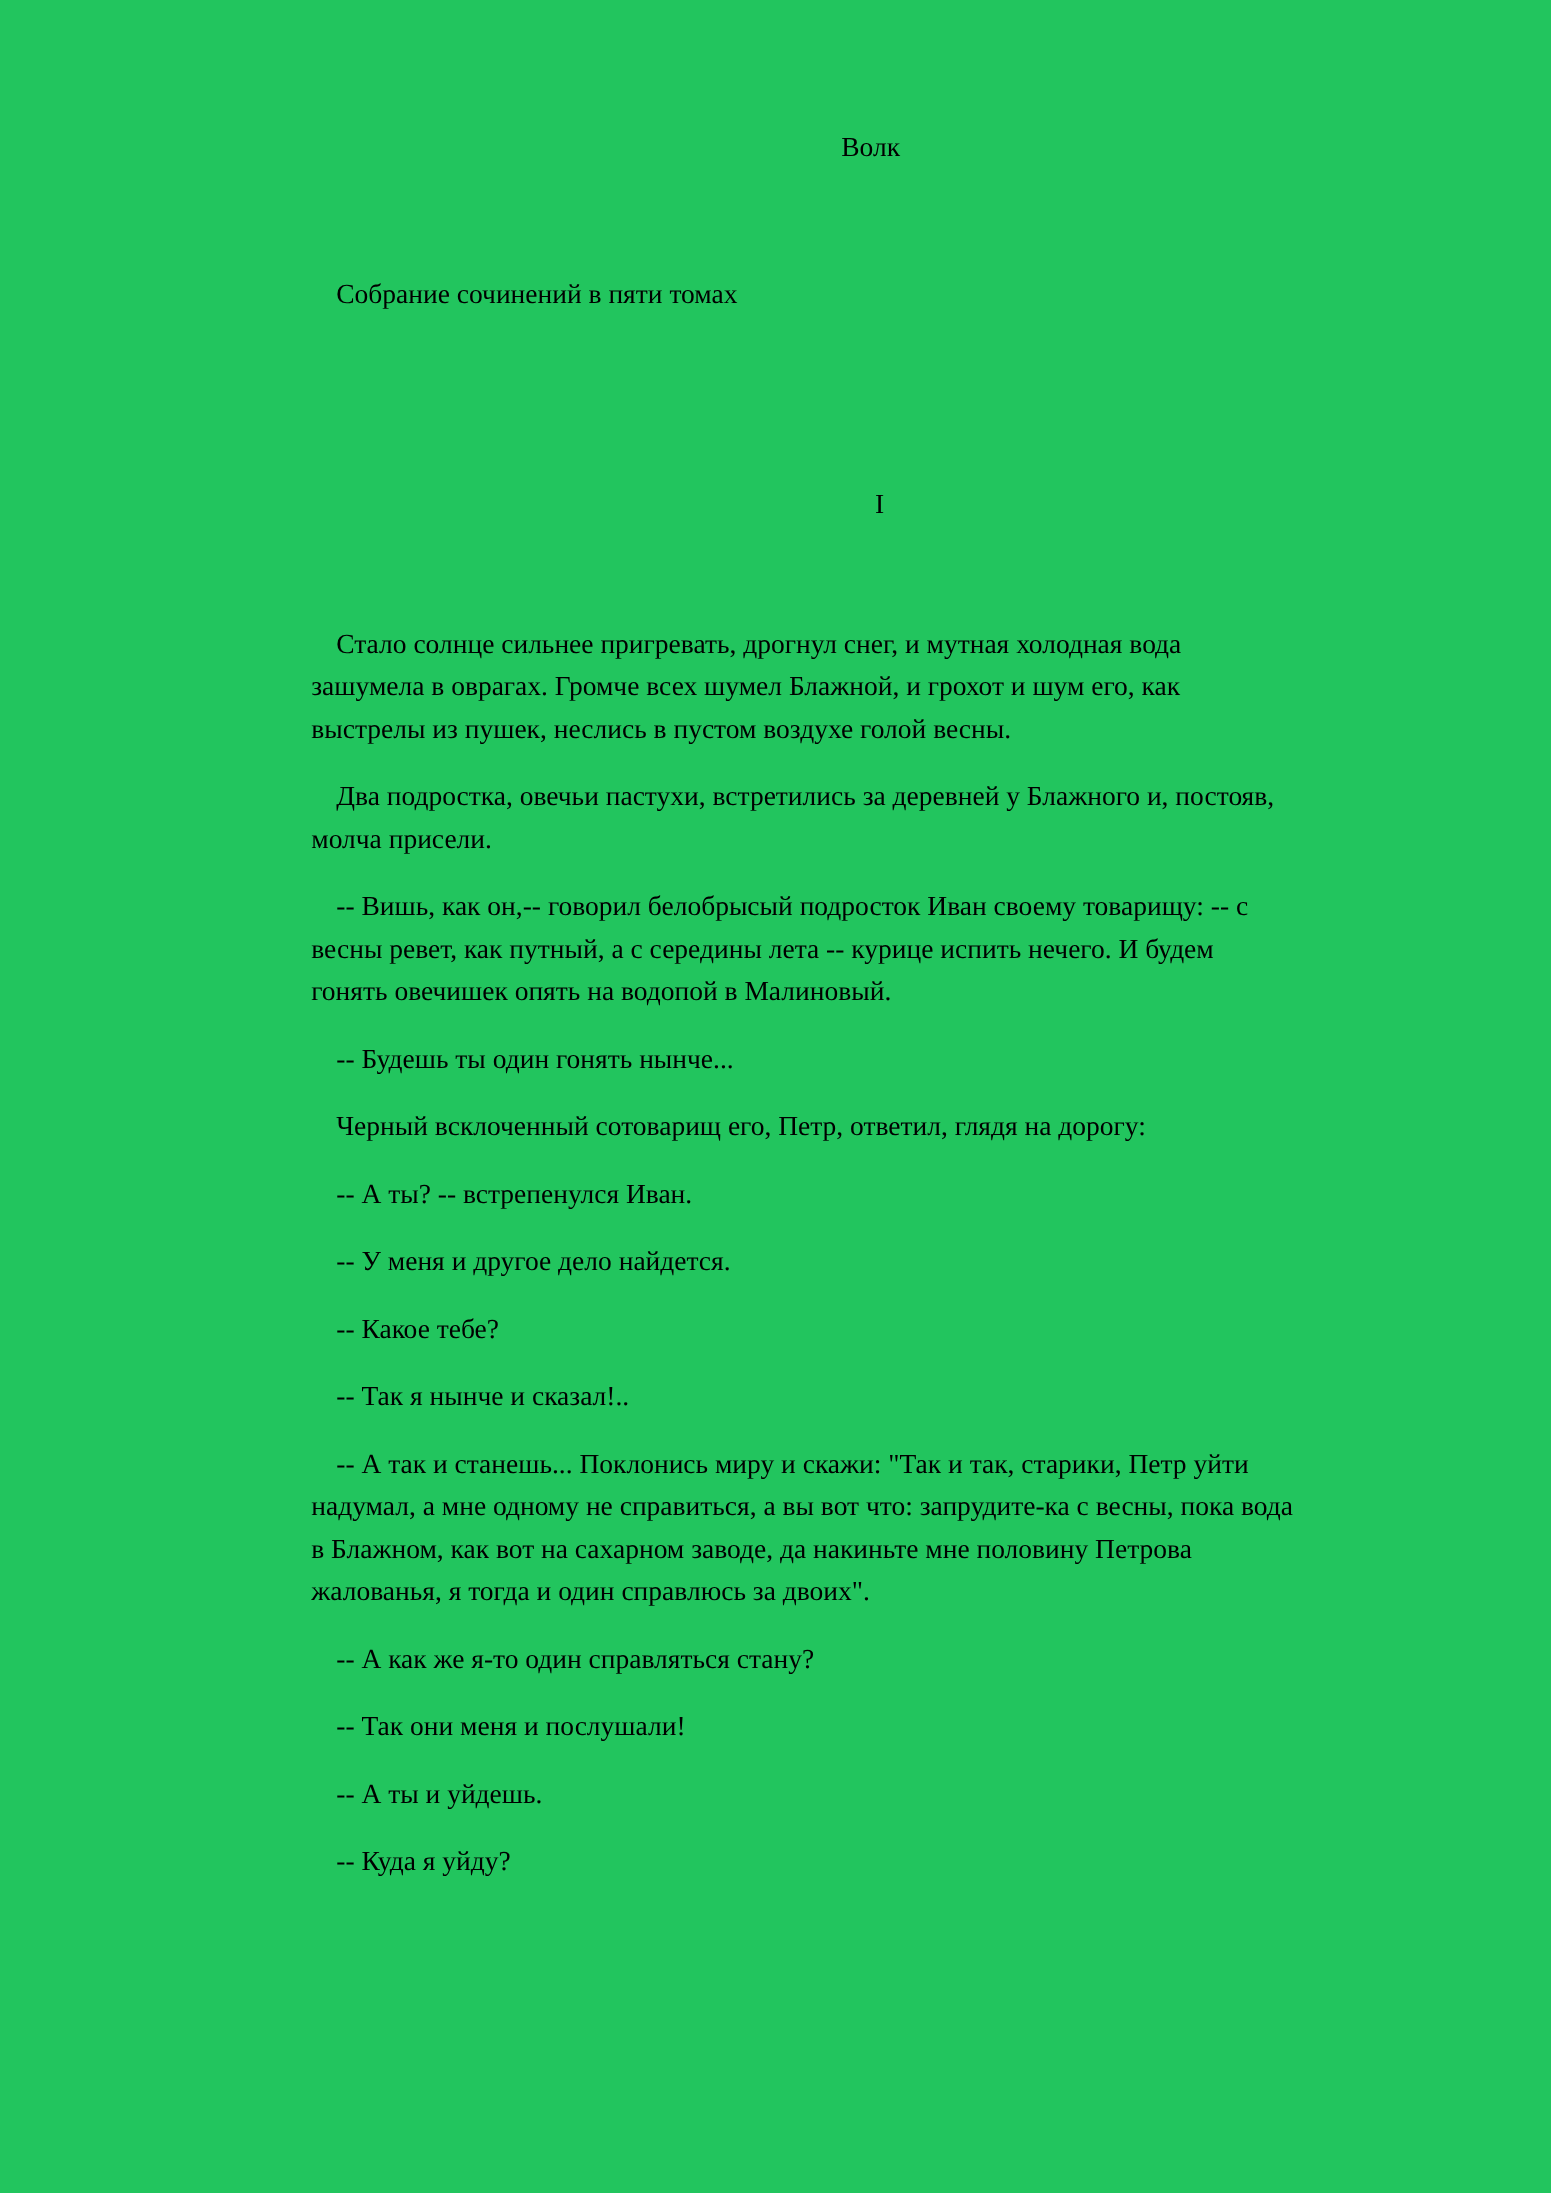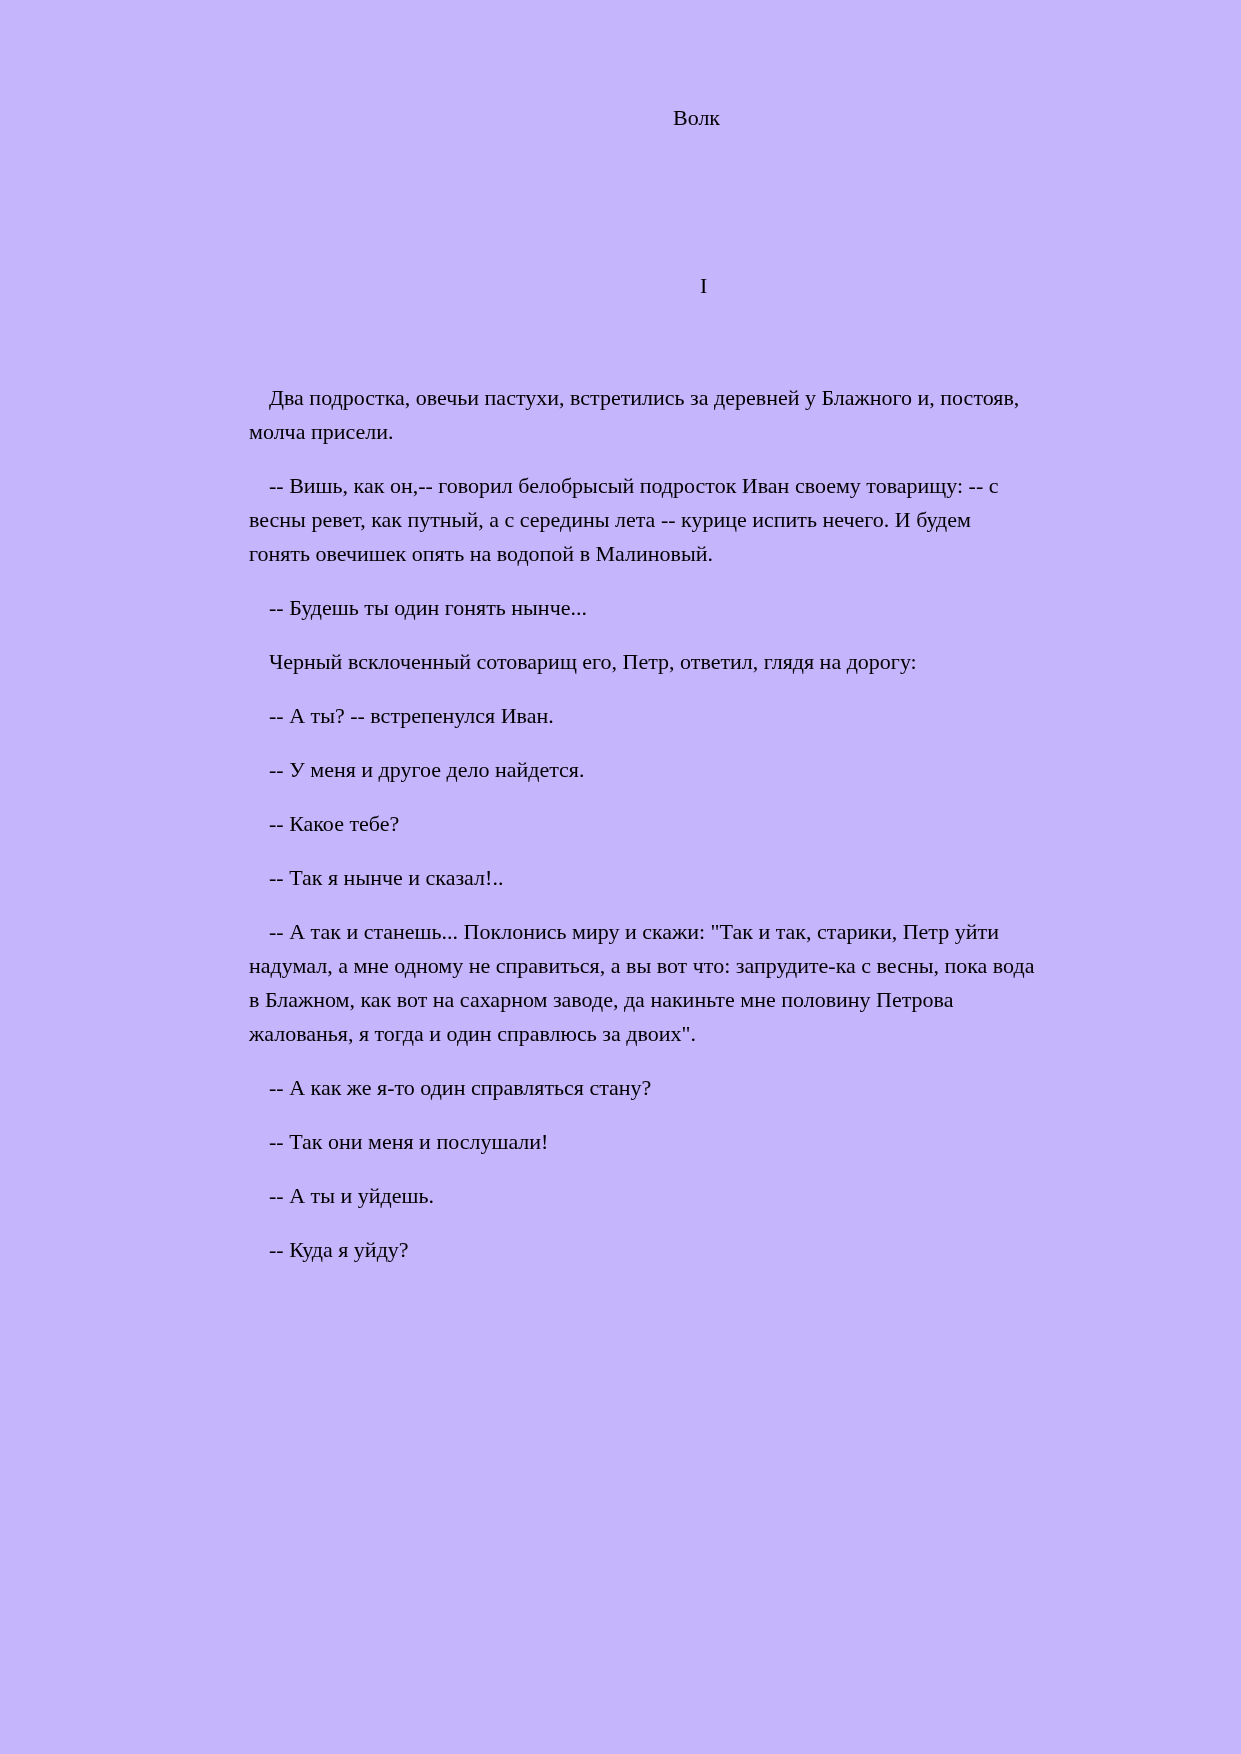--- a/index.html
+++ b/index.html
@@ -4,21 +4,21 @@
 <style>
   html, body {
     margin: 0;
     padding: 0;
     background: #ffffff;
   }
   .page {
     position: relative;
     width: 1241px;
     height: 1754px;
-    background: #c4b5fd;
+    background: #22c55e;
     color: #000000;
     font-family: "Liberation Serif", "DejaVu Serif", serif;
     font-size: 22px;
     line-height: 34px;
     overflow: hidden;
     box-sizing: border-box;
     padding: 101px 150px 0 249px;
   }
   .story-title {
     margin: 0 0 0 424px;
@@ -46,25 +46,29 @@
     text-indent: 20px;
     white-space: pre-line;
   }
 </style>
 </head>
 <body>
 
 <div class="page">
   <div class="story-title">Волк</div>
 
+  <div class="collection-line">Собрание сочинений в пяти томах</div>
 
 
   <div class="chapter-numeral">I</div>
 
   <div class="story-body">
+      <div class="para">Стало солнце сильнее пригревать, дрогнул снег, и мутная холодная вода
+зашумела в оврагах. Громче всех шумел Блажной, и грохот и шум его, как
+выстрелы из пушек, неслись в пустом воздухе голой весны.</div>
       <div class="para">Два подростка, овечьи пастухи, встретились за деревней у Блажного и, постояв,
 молча присели.</div>
       <div class="para">-- Вишь, как он,-- говорил белобрысый подросток Иван своему товарищу: -- с
 весны ревет, как путный, а с середины лета -- курице испить нечего. И будем
 гонять овечишек опять на водопой в Малиновый.</div>
       <div class="para">-- Будешь ты один гонять нынче...</div>
       <div class="para">Черный всклоченный сотоварищ его, Петр, ответил, глядя на дорогу:</div>
       <div class="para">-- А ты? -- встрепенулся Иван.</div>
       <div class="para">-- У меня и другое дело найдется.</div>
       <div class="para">-- Какое тебе?</div>

